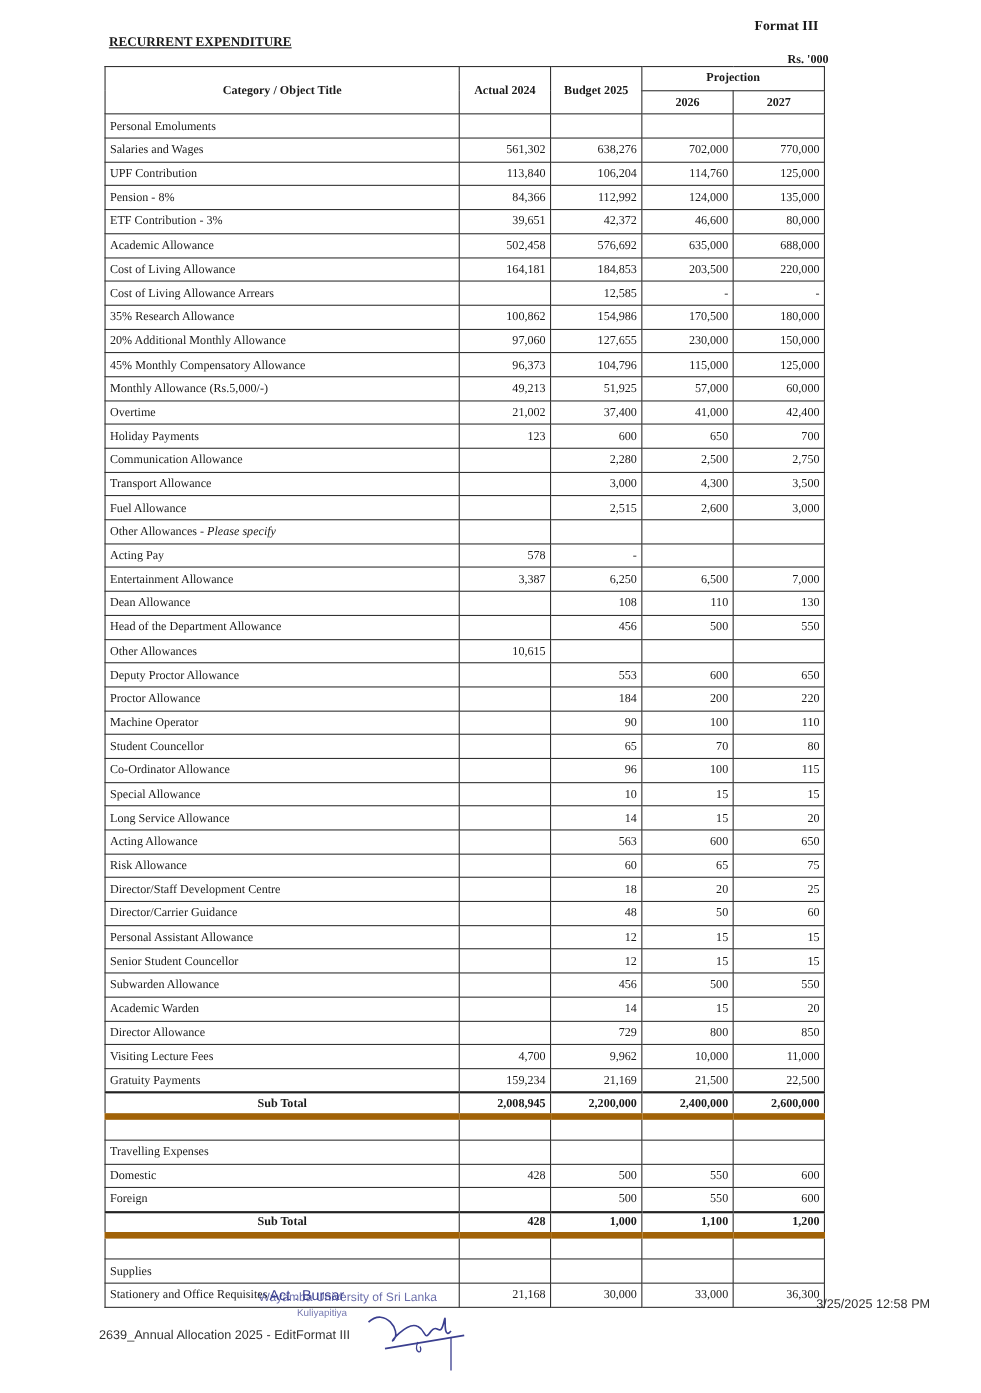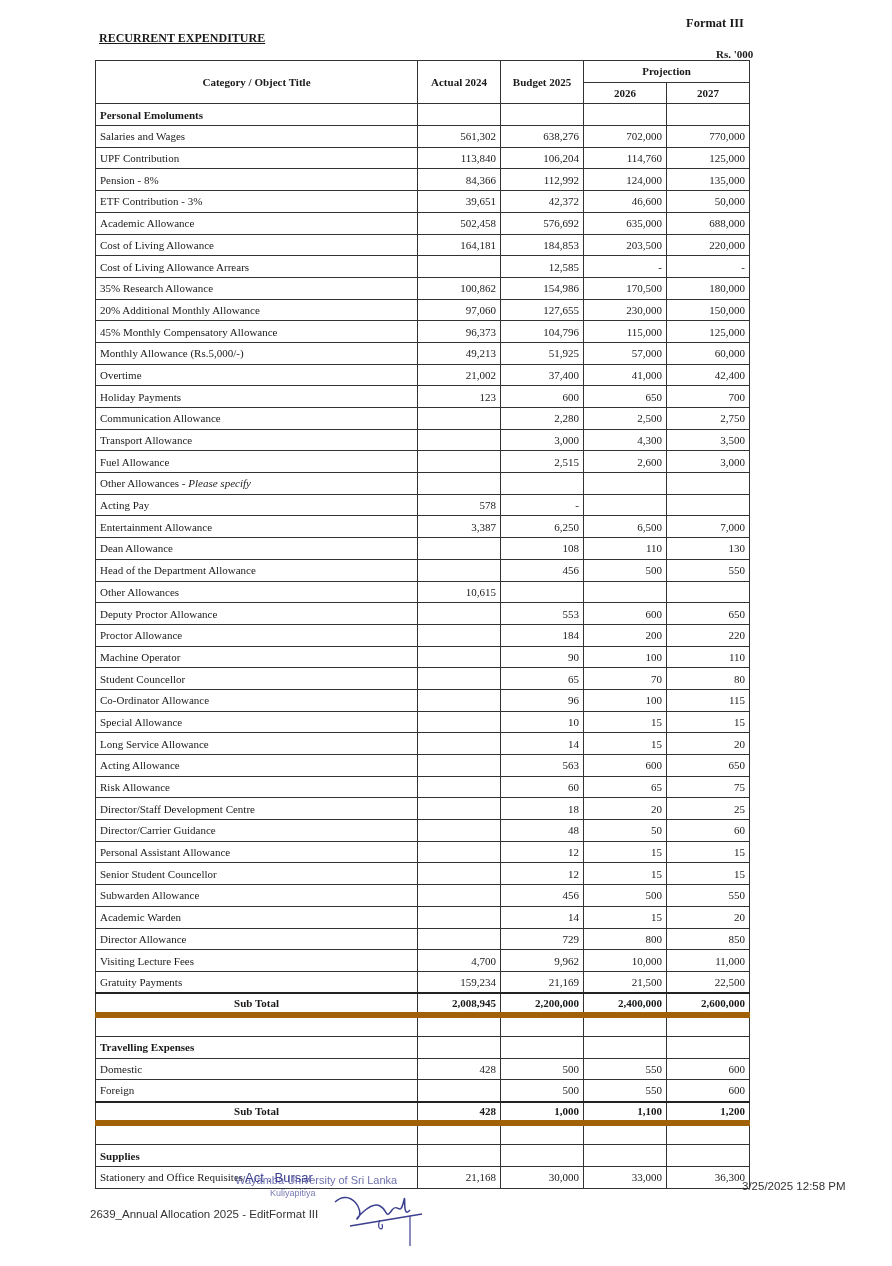--- a/index.html
+++ b/index.html
@@ -6,21 +6,21 @@
   body { width: 892px; height: 1266px; position: relative; overflow: hidden;
          font-family: "Liberation Serif", "DejaVu Serif", serif; color: #1a1a1a; }
   .format-label { position: absolute; top: 16px; left: 686px; font-weight: bold; font-size: 12.5px; }
   .page-title { position: absolute; top: 31px; left: 99px; font-weight: bold; font-size: 12px; text-decoration: underline; text-align: right; }
   .units { position: absolute; top: 48px; left: 716px; font-weight: bold; font-size: 11px; }
   table.budget { position: absolute; top: 60px; left: 95px; border-collapse: collapse; font-size: 11px; }
   table.budget td, table.budget th { border: 1px solid #333; padding: 0 4px; height: 21.7px; box-sizing: border-box; }
   table.budget th { font-weight: bold; text-align: center; font-size: 11px; }
   col.c-title { width: 322px; } col.c-num { width: 83px; }
   td.num { text-align: right; }
-  td.sec { font-weight: bold; }
+  td.sec { font-weight: normal; }
   td.sub { padding-left: 36px; }
   tr.subtotal td { font-weight: bold; border-top: 2px solid #222; border-bottom: 6px solid #a16207; }
   tr.subtotal td.lbl { text-align: center; }
   .head1 th { height: 22px; } .head2 th { height: 18px; }
   .footer-left { position: absolute; top: 1208px; left: 90px; font-family: "Liberation Sans", sans-serif; font-size: 11.5px; color: #333; }
   .footer-right { position: absolute; top: 1180px; left: 742px; font-family: "Liberation Sans", sans-serif; font-size: 11.5px; color: #333; }
   .stamp { position: absolute; left: 215px; top: 1158px; font-family: "Liberation Sans", sans-serif; color: #3b3f8f; }
   .stamp .s1 { position: absolute; left: 30px; top: 12px; font-size: 13px; white-space: nowrap; }
   .stamp .s2 { position: absolute; left: 20px; top: 16px; font-size: 11px; white-space: nowrap; opacity: 0.75; }
   .stamp .s3 { position: absolute; left: 55px; top: 30px; font-size: 9px; white-space: nowrap; opacity: 0.7; }
@@ -80,21 +80,21 @@
         <td class="num">84,366</td>
         <td class="num">112,992</td>
         <td class="num">124,000</td>
         <td class="num">135,000</td>
       </tr>
       <tr>
         <td><span>ETF Contribution - 3%</span></td>
         <td class="num">39,651</td>
         <td class="num">42,372</td>
         <td class="num">46,600</td>
-        <td class="num">50,000</td>
+        <td class="num">80,000</td>
       </tr>
       <tr>
         <td><span>Academic Allowance</span></td>
         <td class="num">502,458</td>
         <td class="num">576,692</td>
         <td class="num">635,000</td>
         <td class="num">688,000</td>
       </tr>
       <tr>
         <td><span>Cost of Living Allowance</span></td>

